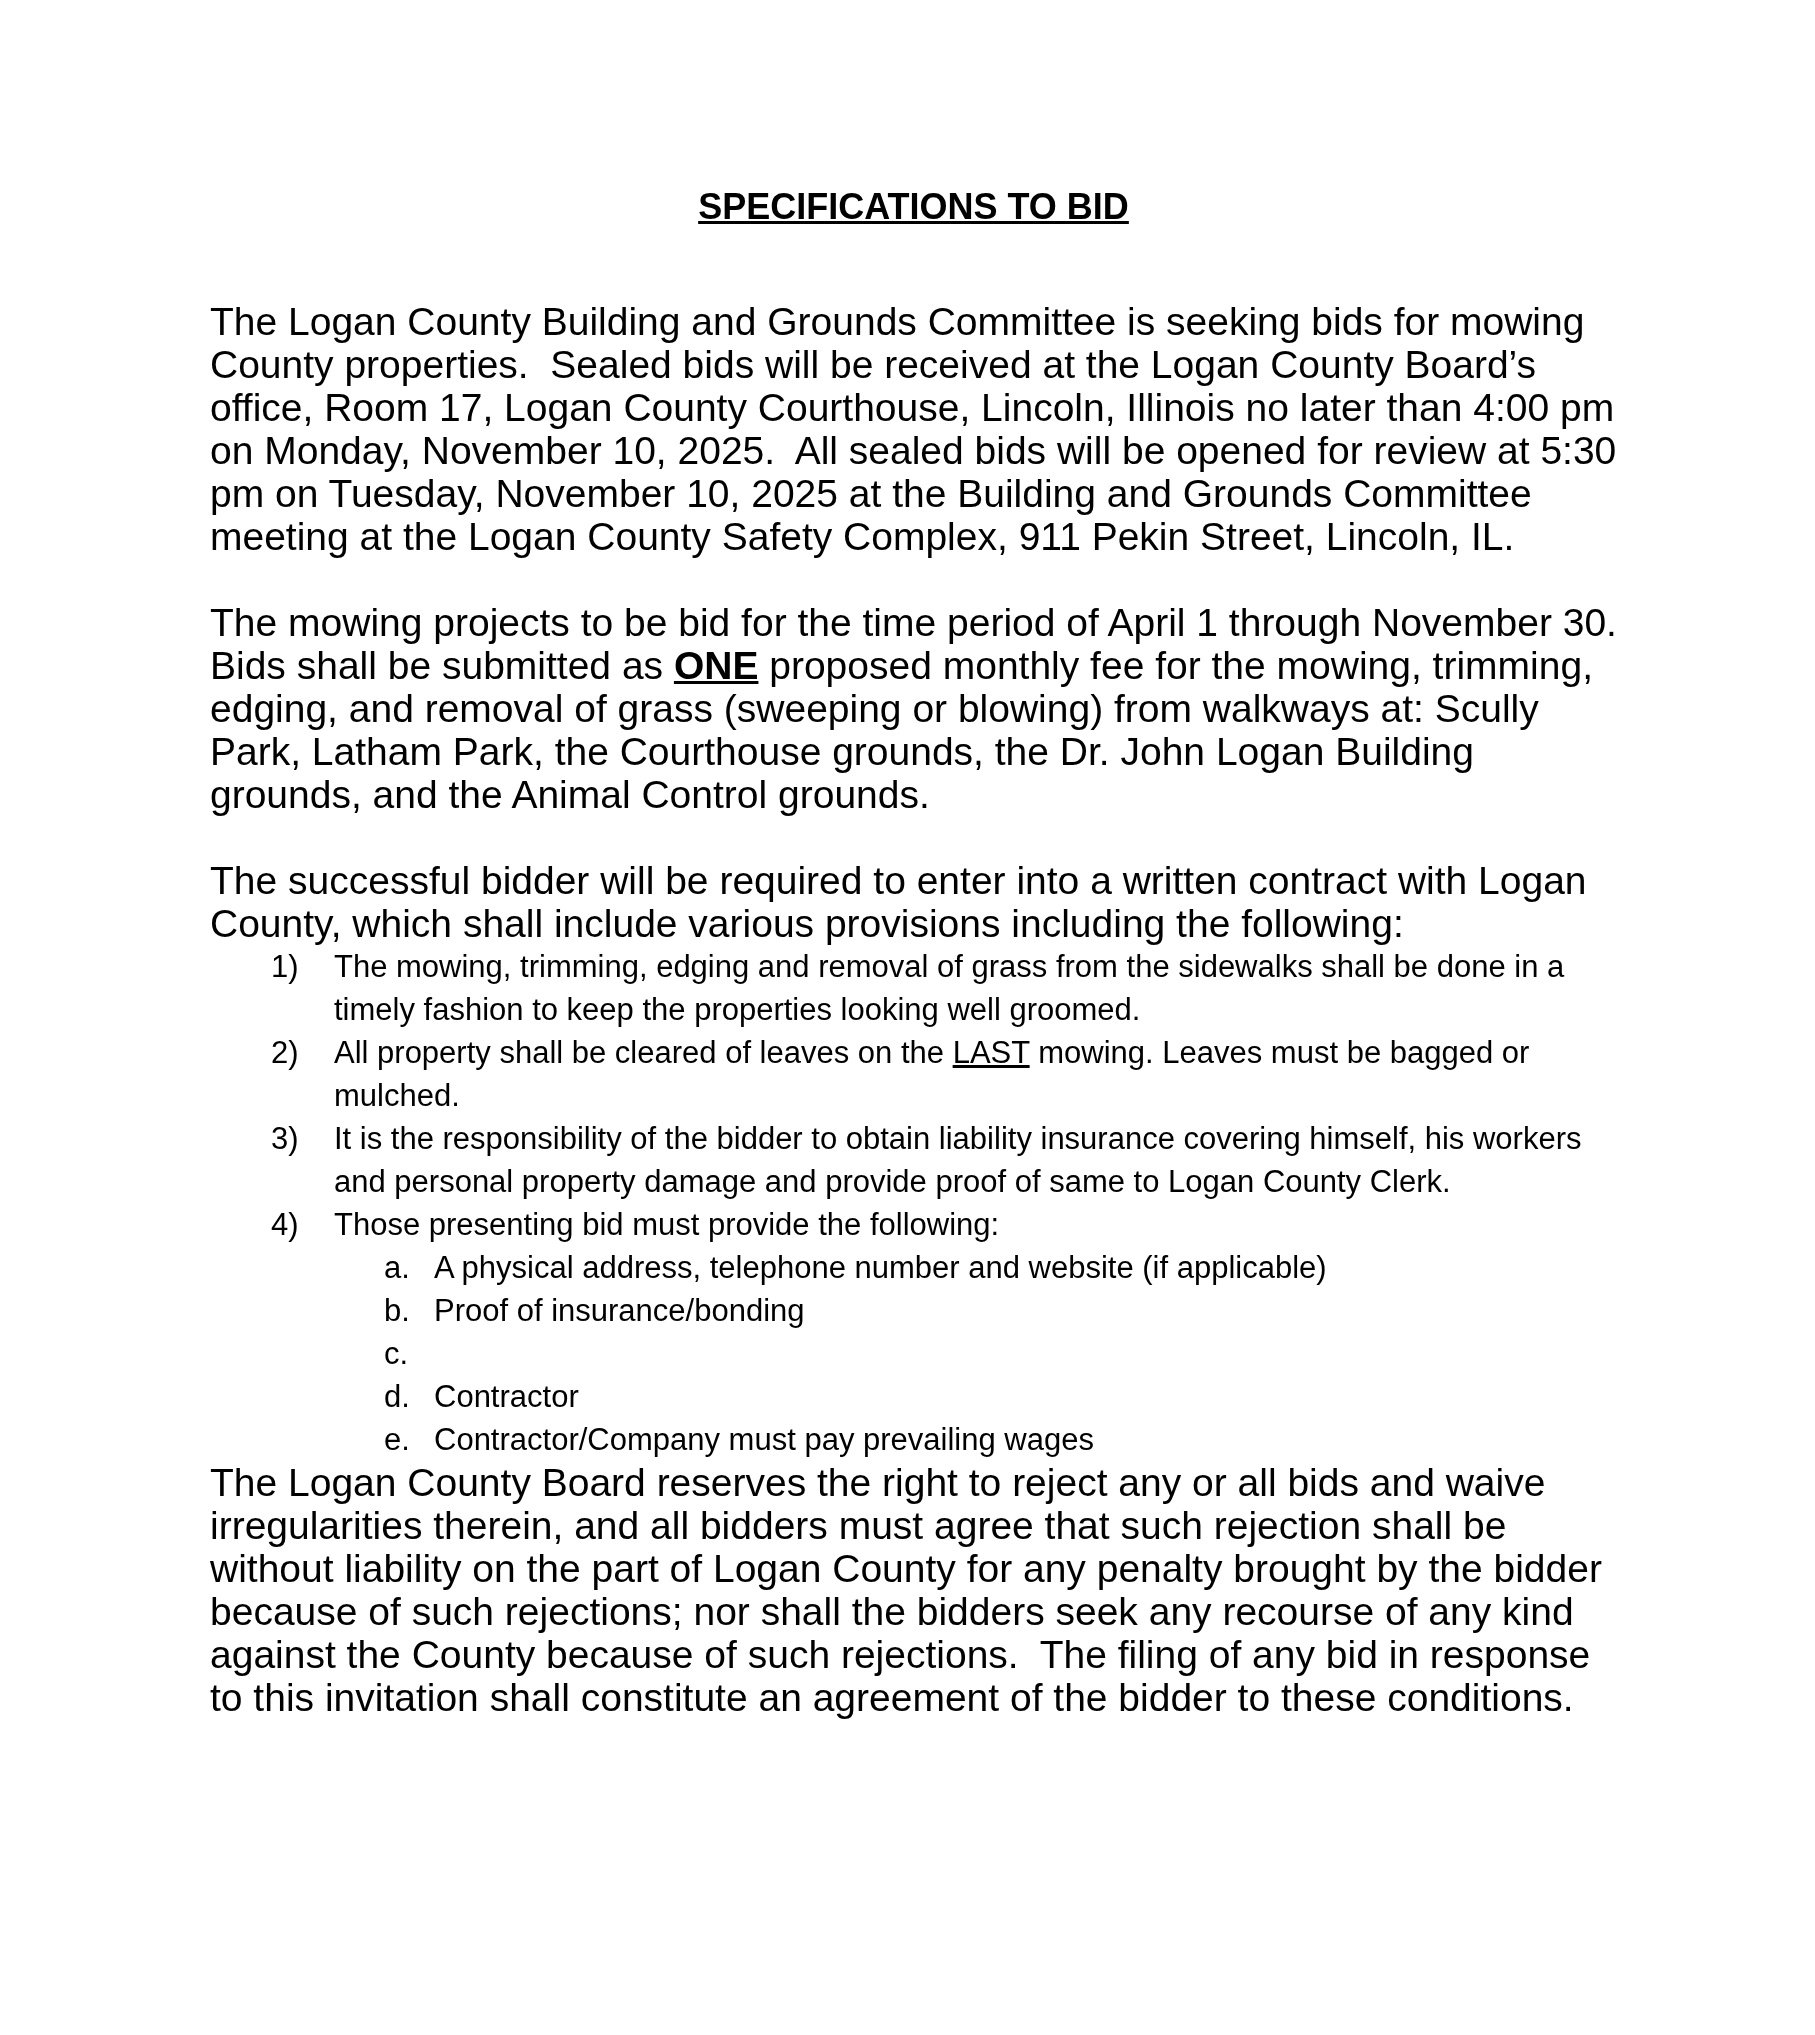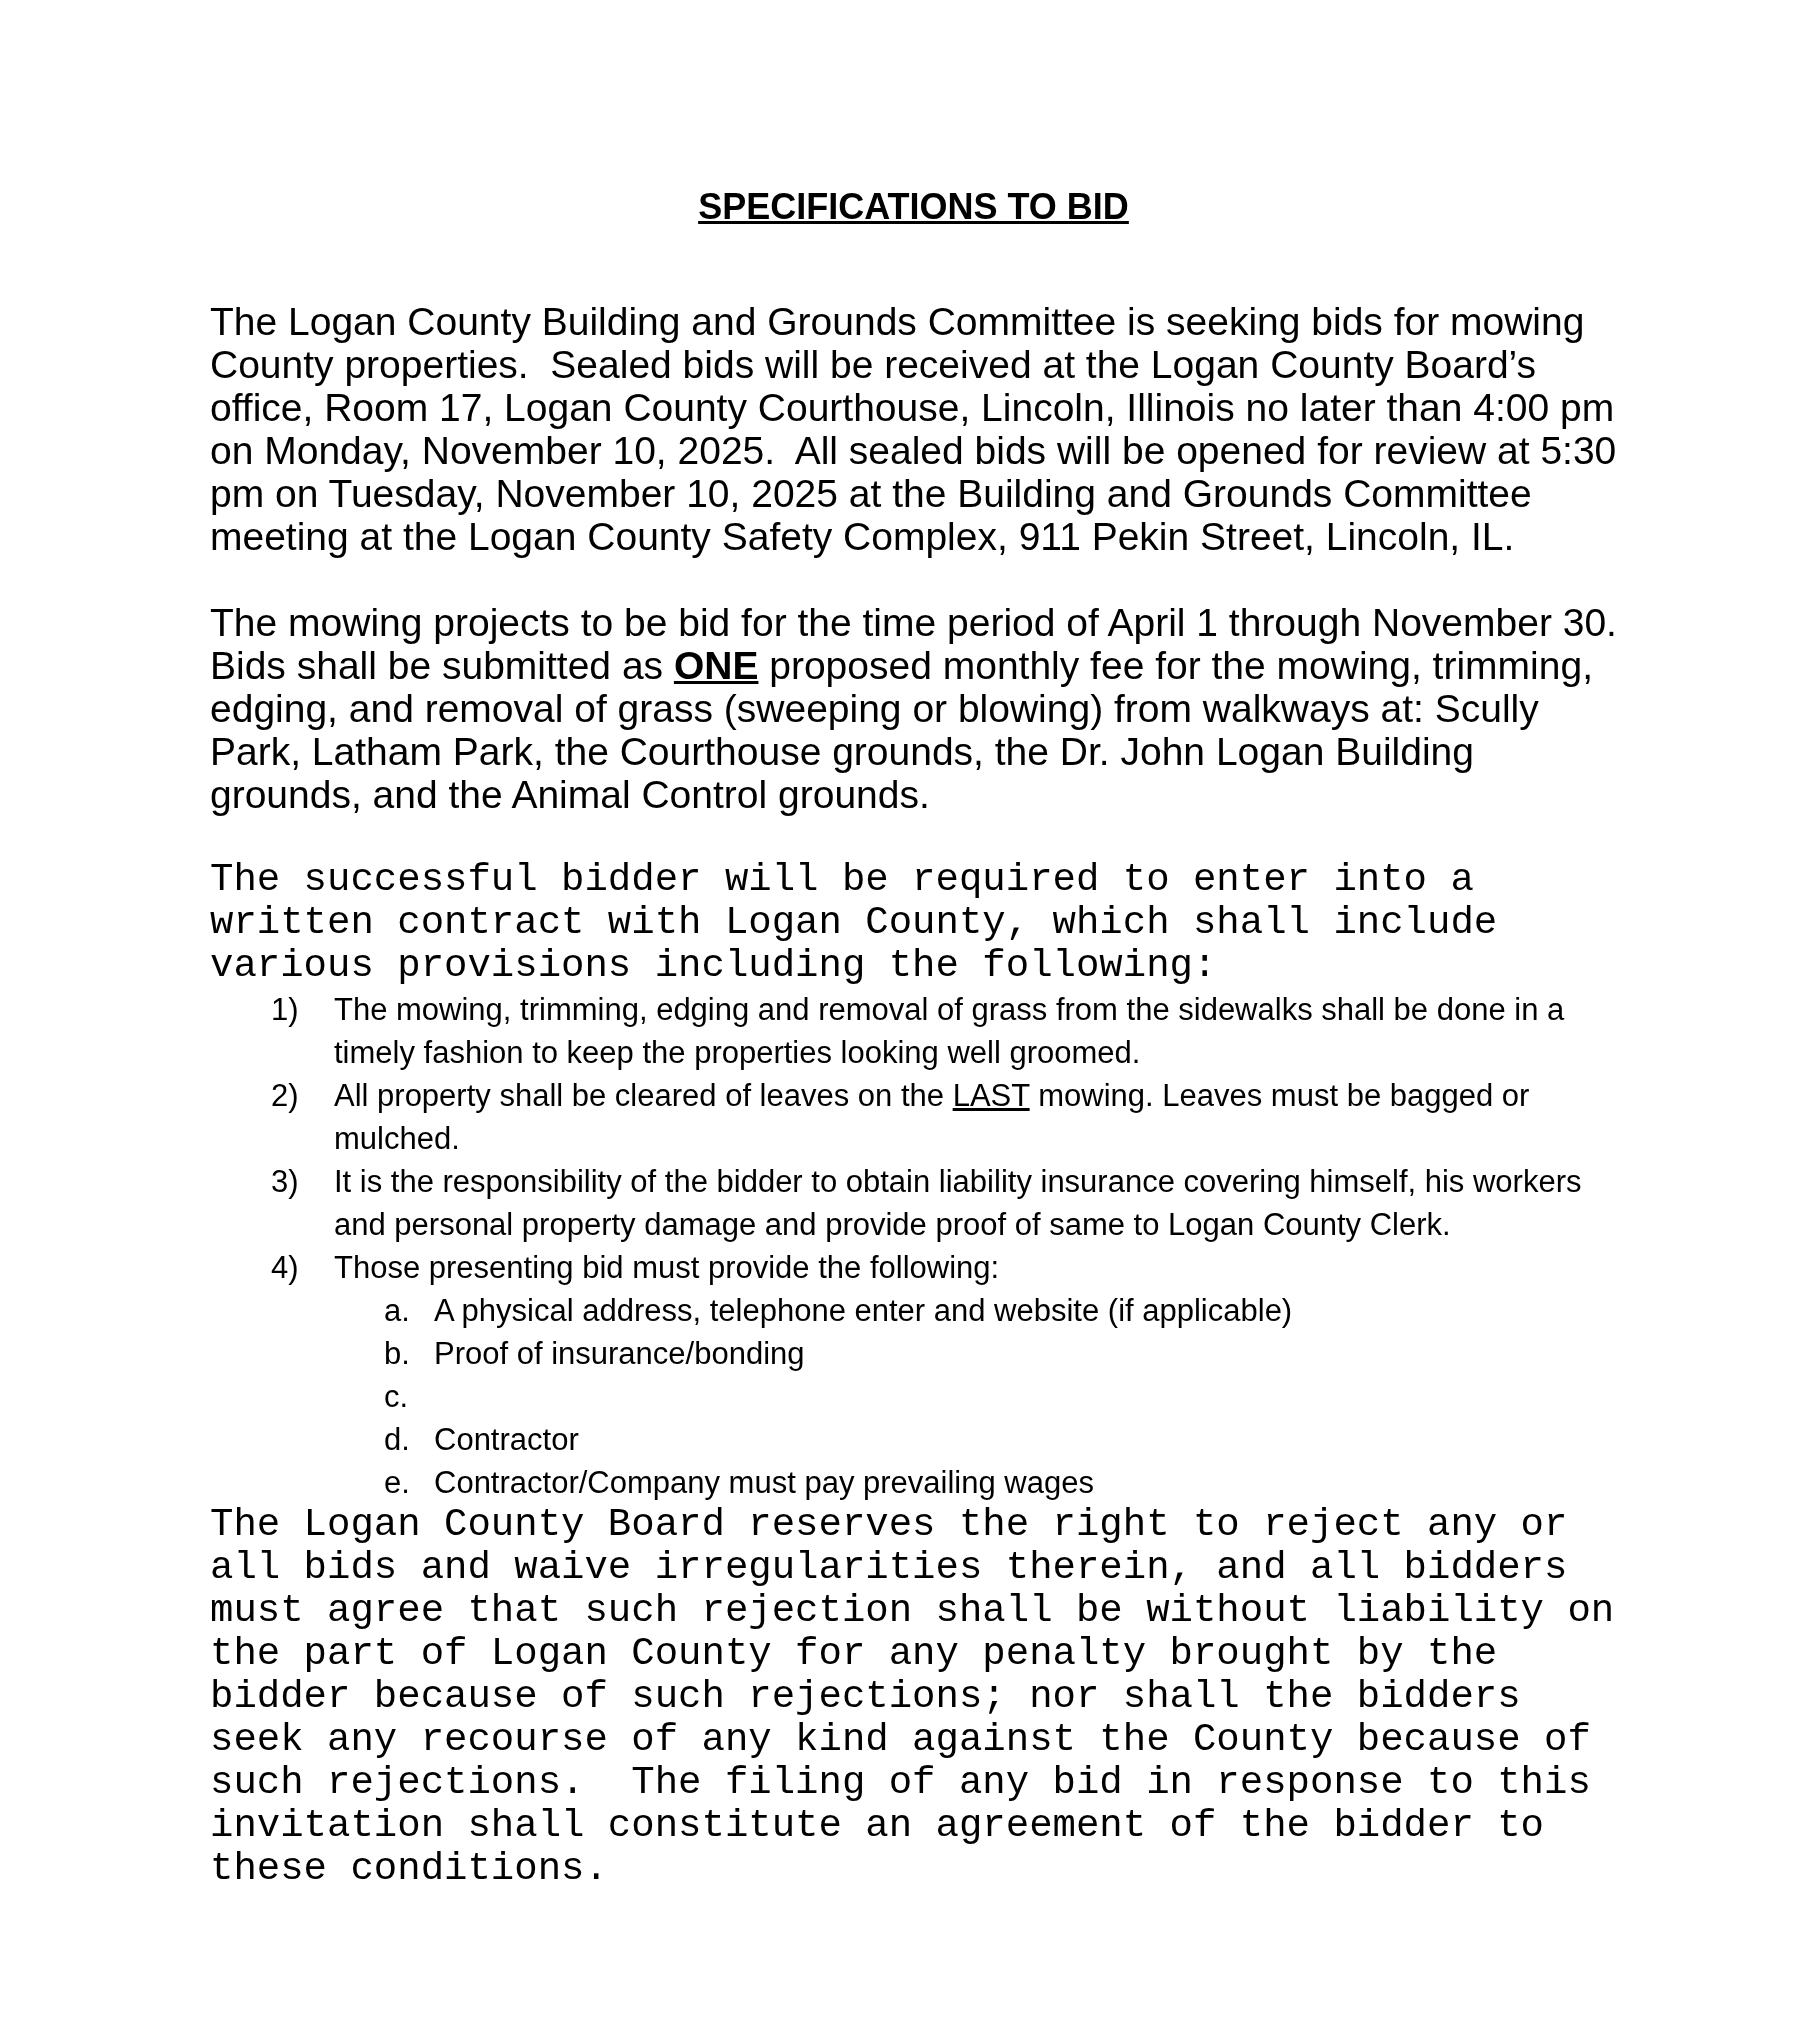--- a/index.html
+++ b/index.html
@@ -31,21 +31,20 @@
     letter-spacing: 0px;
   }
   .para {
     font-size: 39px;
     line-height: 43px;
     margin: 0 0 43px 0;
     white-space: pre-wrap;
   }
   .para.no-gap {
     margin-bottom: 0;
-    font-family: Liberation Mono, monospace;
   }
   .b { font-weight: 700; }
   .u { text-decoration: underline; }
   .num-list, .sub-list {
     margin: 0;
     padding: 0;
   }
   .list-item {
     display: flex;
     font-size: 31px;
@@ -105,21 +104,21 @@
     </div>
 
     <div class="list-item">
       <span class="num">4)</span>
       <span class="li-text">Those presenting bid must provide the following:</span>
     </div>
 
     <div class="sub-list">
       <div class="sub-item">
         <span class="letter">a.</span>
-        <span class="li-text">A physical address, telephone enter and website (if applicable)</span>
+        <span class="li-text">A physical address, telephone number and website (if applicable)</span>
       </div>
       <div class="sub-item">
         <span class="letter">b.</span>
         <span class="li-text">Proof of insurance/bonding</span>
       </div>
       <div class="sub-item">
         <span class="letter">c.</span>
       </div>
       <div class="sub-item">
         <span class="letter">d.</span>

